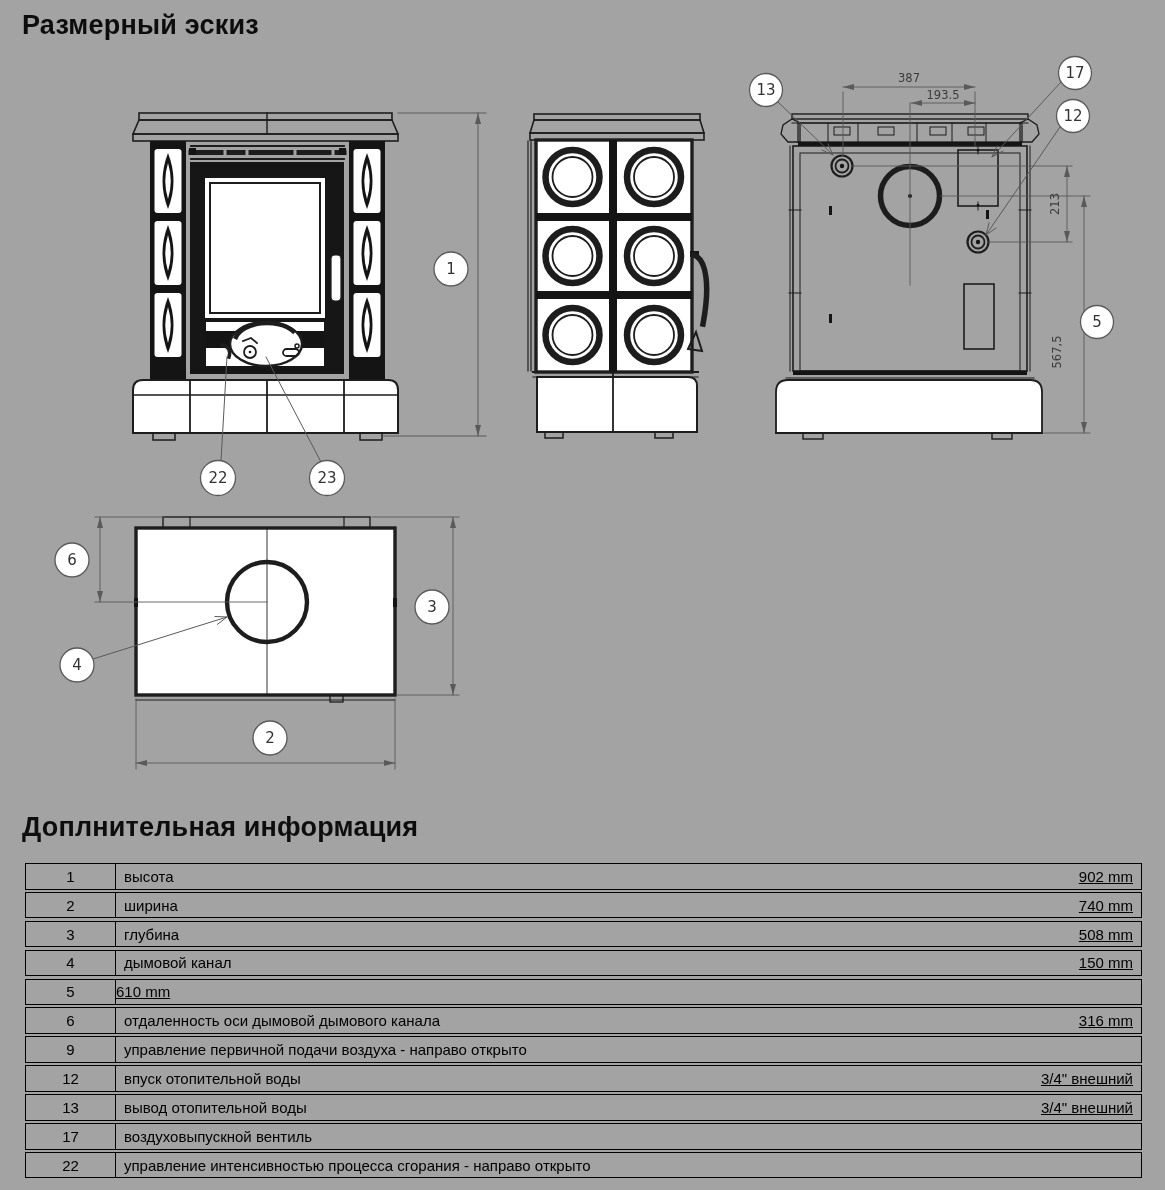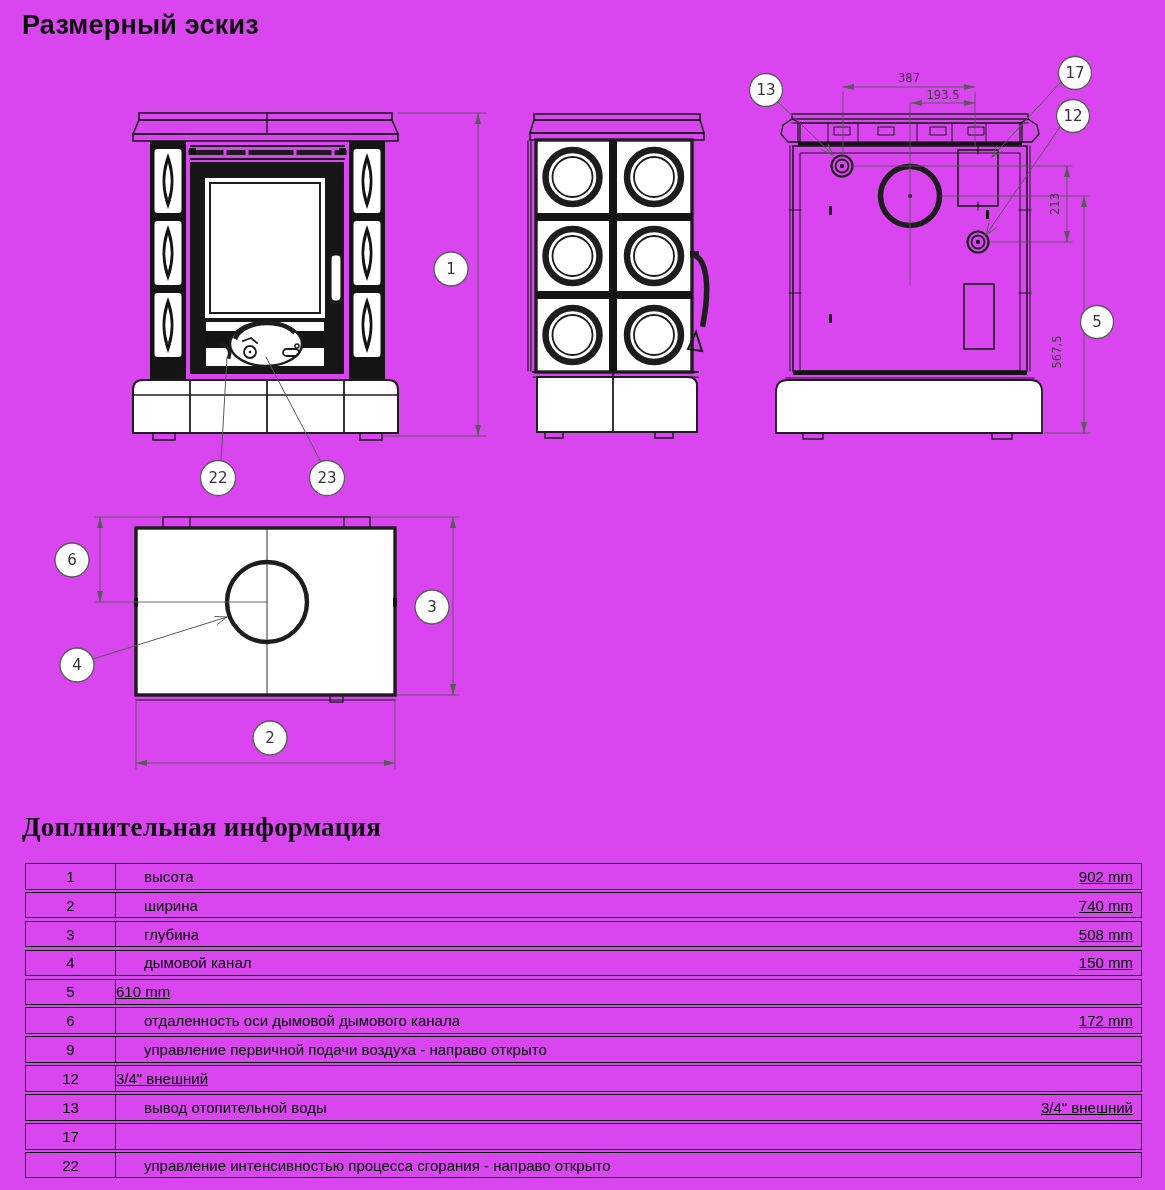--- a/index.html
+++ b/index.html
@@ -1,31 +1,31 @@
 <!DOCTYPE html>
 <html><head>
 <meta charset="utf-8">
 <style>
   html,body{margin:0;padding:0;background:#fff;}
-  .page{position:relative;width:1165px;height:1190px;background:#d946ef;overflow:hidden;
+  .page{position:relative;width:1165px;height:1190px;background:#a3a3a3;overflow:hidden;
         font-family:"Liberation Sans",sans-serif;color:#111;}
   .sec-title{position:absolute;left:22px;font-size:27px;font-weight:700;color:#0d0d0d;
              letter-spacing:.2px;white-space:nowrap;}
   #title-sketch{top:10px;}
-  #title-info{top:812px;font-family:Liberation Serif, serif;}
+  #title-info{top:812px;}
   svg text{font-family:"DejaVu Sans",sans-serif;}
   .callout-txt{font-size:15px;fill:#333;}
   .dim-txt{font-size:11.5px;fill:#3c3c3c;}
   
   .info-table{position:absolute;left:25px;top:863px;width:1117px;}
   .t-row{position:relative;box-sizing:border-box;height:26.5px;border:1.5px solid #000;
          margin-bottom:2.4px;display:flex;align-items:center;font-size:15px;color:#000;}
   .t-num{box-sizing:border-box;width:90px;align-self:stretch;display:flex;align-items:center;
          justify-content:center;border-right:1.5px solid #000;}
-  .t-desc{flex:1;padding-left:8px;white-space:nowrap;overflow:hidden;margin-left:20px;}
+  .t-desc{flex:1;padding-left:8px;white-space:nowrap;overflow:hidden;}
   .t-val{padding-right:8px;white-space:nowrap;text-decoration:underline;}
 </style>
 </head>
 <body>
 
 <div class="page">
 
   <div class="sec-title" id="title-sketch">Размерный эскиз</div>
 
   <svg width="1165" height="800" viewBox="0 0 1165 800" style="position:absolute;left:0;top:0;" fill="none" stroke-linecap="square">
@@ -353,38 +353,40 @@
       <div class="t-desc">дымовой канал</div>
       <div class="t-val">150 mm</div>
     </div>
     <div class="t-row">
       <div class="t-num">5</div>
       <div class="t-val">610 mm</div>
     </div>
     <div class="t-row">
       <div class="t-num">6</div>
       <div class="t-desc">отдаленность оси дымовой дымового канала</div>
-      <div class="t-val">172 mm</div>
+      <div class="t-val">316 mm</div>
     </div>
     <div class="t-row">
       <div class="t-num">9</div>
       <div class="t-desc">управление первичной подачи воздуха - направо открыто</div>
       <div class="t-val"></div>
     </div>
     <div class="t-row">
       <div class="t-num">12</div>
+      <div class="t-desc">впуск отопительной воды</div>
       <div class="t-val">3/4" внешний</div>
     </div>
     <div class="t-row">
       <div class="t-num">13</div>
       <div class="t-desc">вывод отопительной воды</div>
       <div class="t-val">3/4" внешний</div>
     </div>
     <div class="t-row">
       <div class="t-num">17</div>
+      <div class="t-desc">воздуховыпускной вентиль</div>
       <div class="t-val"></div>
     </div>
     <div class="t-row">
       <div class="t-num">22</div>
       <div class="t-desc">управление интенсивностью процесса сгорания - направо открыто</div>
       <div class="t-val"></div>
     </div>
   </div>
 
 </div>

